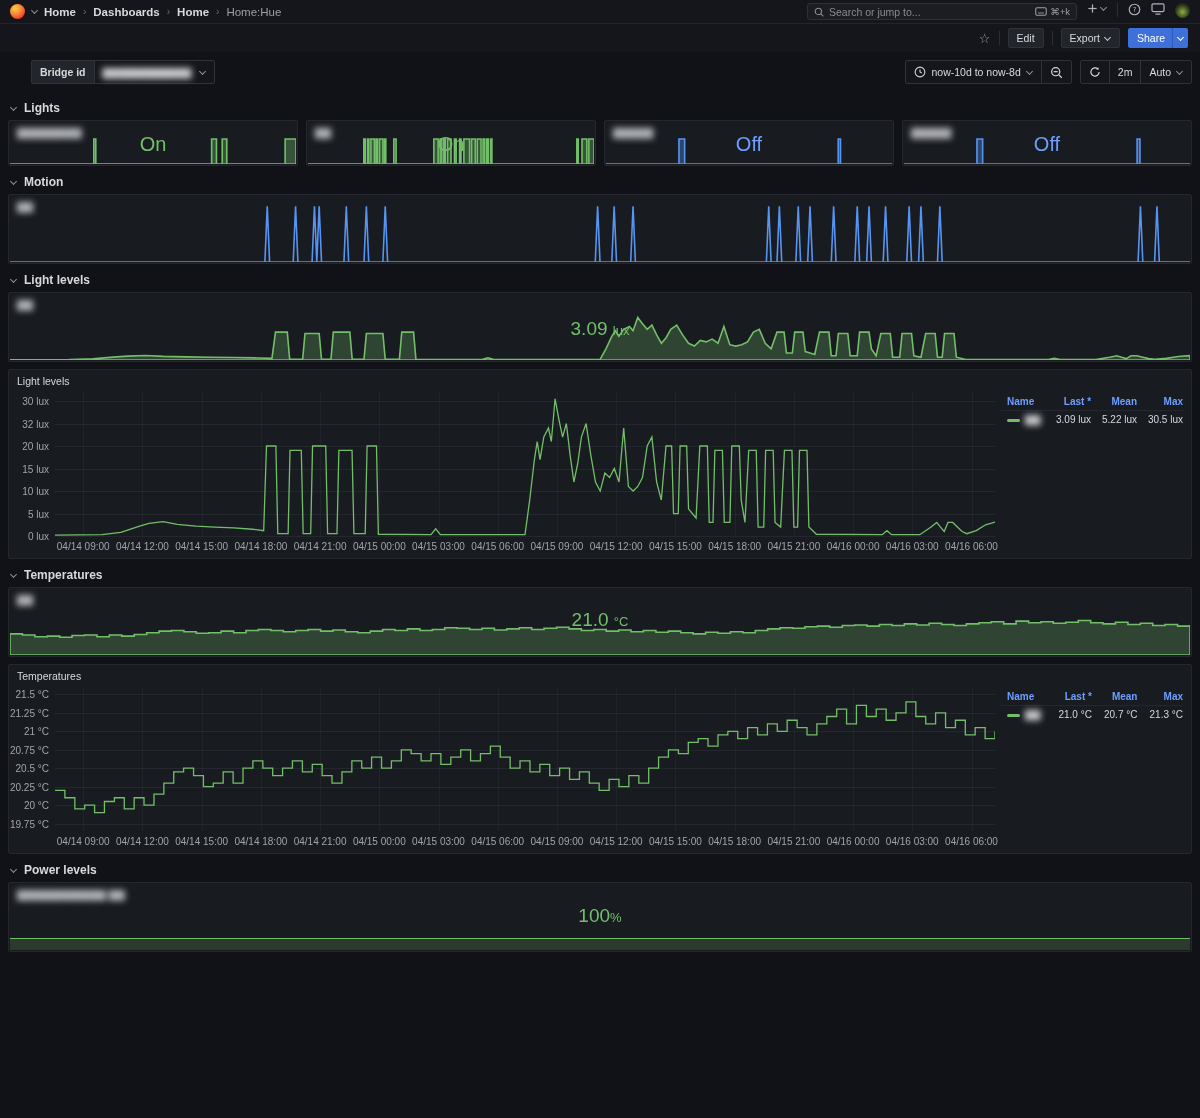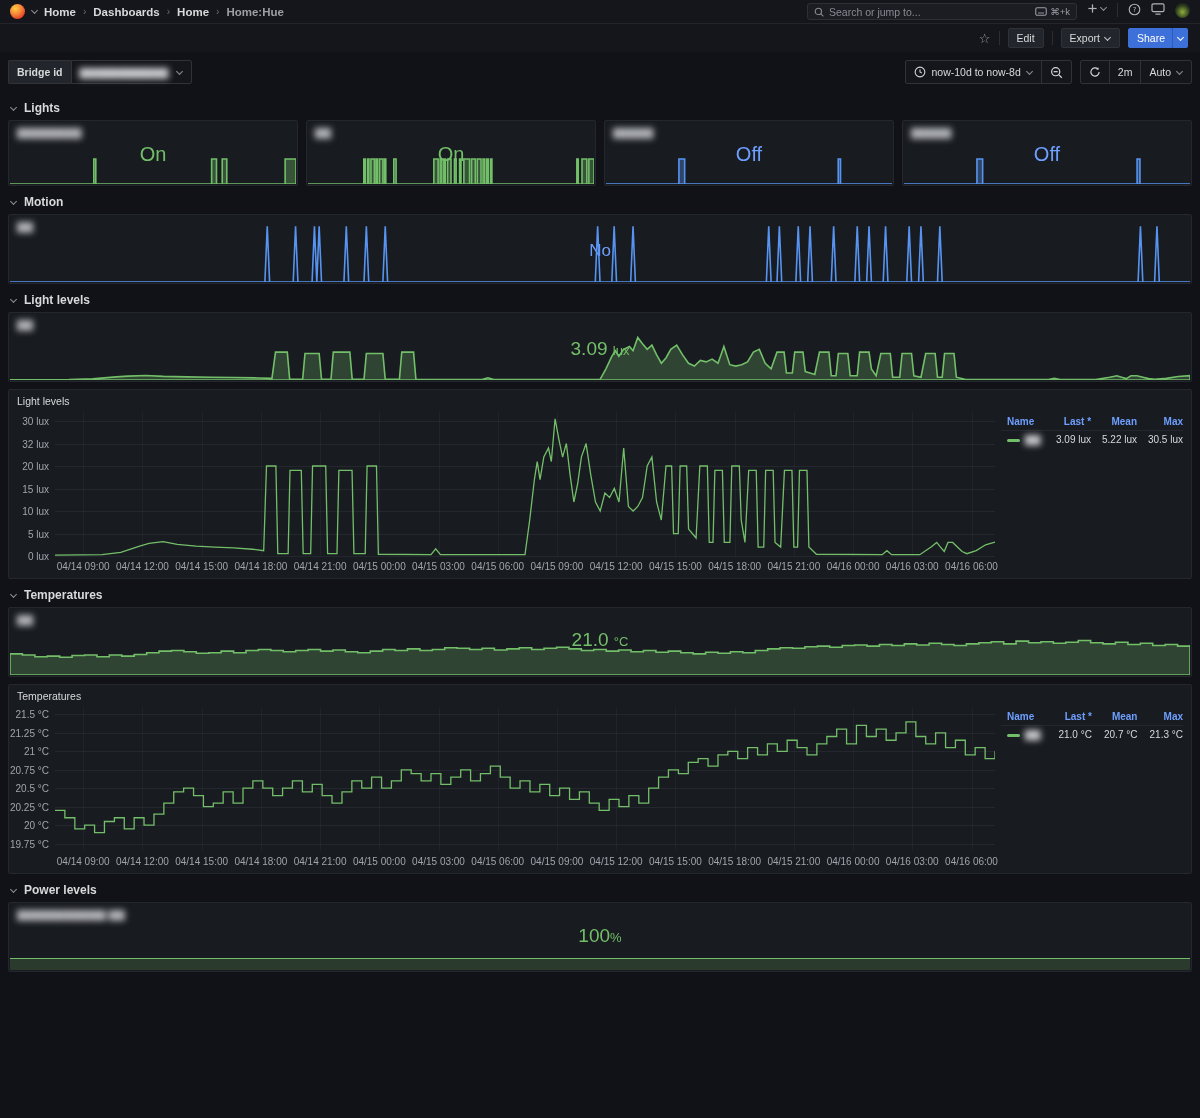--- a/index.html
+++ b/index.html
@@ -5,57 +5,57 @@
   * { margin:0; padding:0; box-sizing:border-box; }
   html,body { width:1200px; height:1118px; background:#111217; font-family:"Liberation Sans","DejaVu Sans",sans-serif; color:#d8d9da; overflow:hidden; }
 
   
   .navbar { height:24px; background:#14161b; border-bottom:1px solid #23252b; display:flex; align-items:center; padding:0 10px; gap:6px; }
   .logo { width:15px; height:15px; border-radius:50%; background:radial-gradient(circle at 35% 30%, #ffcf3f 0%, #f7893b 40%, #e84125 75%, #b52d17 100%); flex:0 0 auto; }
   .chev { width:7px; height:7px; display:inline-block; position:relative; }
   .chev::after { content:""; position:absolute; left:1px; top:0; width:4px; height:4px; border-right:1.4px solid #8e9097; border-bottom:1.4px solid #8e9097; transform:rotate(45deg); }
   .crumbs { display:flex; align-items:center; gap:7px; font-size:11.5px; }
   .crumb { color:#d8d9da; font-weight:700; cursor:pointer; }
-  .crumb.last { color:#9d9fa6; font-weight:700; }
+  .crumb.last { color:#9d9fa6; font-weight:400; }
   .crumb-sep { color:#6c6e75; font-size:10px; }
   .nav-right { margin-left:auto; display:flex; align-items:flex-start; gap:10px; }
   .searchbox { width:270px; height:17px; background:#1b1d23; border:1px solid #2e3036; border-radius:3px; display:flex; align-items:center; padding:0 6px; gap:5px; font-size:10.5px; color:#888b92; }
   .searchbox .ph { flex:1; }
   .kbd { display:flex; align-items:center; gap:3px; font-size:9.5px; color:#9d9fa6; }
   .icon-btn { color:#b0b2b8; display:flex; align-items:center; gap:2px; cursor:pointer; }
   .avatar { width:15px; height:15px; border-radius:50%; background:radial-gradient(circle at 50% 60%, #8fae3c 0%, #27351c 60%, #141414 100%); filter:blur(0.4px); }
   .vsep { width:1px; height:14px; background:#2c2e34; }
 
   
   .toolbar { height:28px; background:#14161b; display:flex; align-items:center; justify-content:flex-end; gap:8px; padding:0 12px; }
   .star { color:#9d9fa6; font-size:13px; cursor:pointer; }
   .btn { height:20px; padding:0 8px; font-size:10.5px; border-radius:2px; display:flex; align-items:center; gap:4px; cursor:pointer; background:#22252b; border:1px solid #2f3237; color:#d8d9da; }
   .btn .chev::after { border-color:#c9cacd; }
   .btn-share { background:#3d71d9; border-color:#3d71d9; color:#fff; padding-right:6px; border-radius:2px 0 0 2px; }
   .btn-share-caret { background:#3d71d9; border-left:1px solid #2c5cba; width:16px; height:20px; display:flex; align-items:center; justify-content:center; border-radius:0 2px 2px 0; cursor:pointer; }
   .btn-share-caret .chev::after { border-color:#fff; }
 
   
   .submenu { height:40px; display:flex; align-items:center; padding:0 8px; background:#111217; }
-  .var-ctl { display:flex; align-items:stretch; height:24px; font-size:10.5px; }
+  .var-ctl { display:flex; align-items:stretch; height:24px; font-size:10.5px;margin-left:23px; }
   .var-label { background:#22252b; border:1px solid #2f3237; border-right:none; border-radius:2px 0 0 2px; display:flex; align-items:center; padding:0 8px; color:#d8d9da; font-weight:700; }
   .var-value { background:#14161b; border:1px solid #2f3237; border-radius:0 2px 2px 0; display:flex; align-items:center; gap:8px; padding:0 8px; min-width:110px; cursor:pointer; }
   .redacted { filter:blur(3px); color:#c9cacd; user-select:none; }
   .time-ctls { margin-left:auto; display:flex; gap:8px; }
   .tp-box { height:24px; border:1px solid #2f3237; border-radius:2px; background:#14161b; display:flex; align-items:center; font-size:10.5px; color:#d8d9da; }
   .tp-seg { display:flex; align-items:center; gap:5px; padding:0 8px; height:100%; cursor:pointer; }
   .tp-div { width:1px; height:100%; background:#2f3237; }
 
   
   .section-head { display:flex; align-items:center; gap:7px; padding:9px 10px 5px; font-size:12px; font-weight:700; color:#d8d9da; cursor:pointer; }
   .panel { background:#181b20; border:1px solid #25272e; border-radius:2px; position:relative; }
   .panel-title { font-size:10.5px; color:#b0b2b8; padding:5px 8px 0; }
   .row { padding:0 8px; }
   .lights-grid { display:grid; grid-template-columns:repeat(4,1fr); gap:8px; }
-  .stat-panel { height:66px; overflow:hidden; }
+  .stat-panel { height:46px; overflow:hidden; }
   .stat-wide { height:70px; }
   .stat-value { position:absolute; left:0; right:0; top:50%; transform:translateY(-42%); text-align:center; font-size:20px; font-weight:500; }
   .stat-value .unit { font-size:13px; font-weight:500; }
   .green { color:#73bf69; } .blue { color:#6e9fff; }
   .spark { position:absolute; left:1px; right:1px; bottom:1px; }
   .spark svg { display:block; width:100%; height:100%; }
 
   
   .ts-panel { height:190px; }
   .ts-body { position:absolute; inset:22px 196px 22px 46px; }
@@ -242,21 +242,20 @@
   </div>
 </div>
 
 <div class="section-head">
   <span class="chev"></span>
   <span>Motion</span>
 </div>
 <div class="row">
   <div class="panel stat-wide">
     <div class="panel-title redacted">▇▇</div>
-    <div class="stat-value blue" style="font-size:17px;">No</div>
     <div class="spark" style="height:58px;">
         <svg preserveAspectRatio="none" viewBox="0 0 1000 100">
           <path d="M0,100 L216,100 L218,4 L220,100 L240,100 L242,4 L244,100 L256,100 L258,4 L260,100 L260,100 L262,4 L264,100 L283,100 L285,4 L287,100 L300,100 L302,4 L304,100 L316,100 L318,4 L320,100 L496,100 L498,4 L500,100 L510,100 L512,4 L514,100 L526,100 L528,4 L530,100 L641,100 L643,4 L645,100 L650,100 L652,4 L654,100 L666,100 L668,4 L670,100 L676,100 L678,4 L680,100 L696,100 L698,4 L700,100 L716,100 L718,4 L720,100 L726,100 L728,4 L730,100 L740,100 L742,4 L744,100 L760,100 L762,4 L764,100 L770,100 L772,4 L774,100 L786,100 L788,4 L790,100 L956,100 L958,4 L960,100 L970,100 L972,4 L974,100 L1000,100 Z" fill="none" stroke="#5794f2" stroke-width="1.6" vector-effect="non-scaling-stroke"></path>
         </svg>
       </div>
   </div>
 </div>
 
 <div class="section-head">
   <span class="chev"></span>

